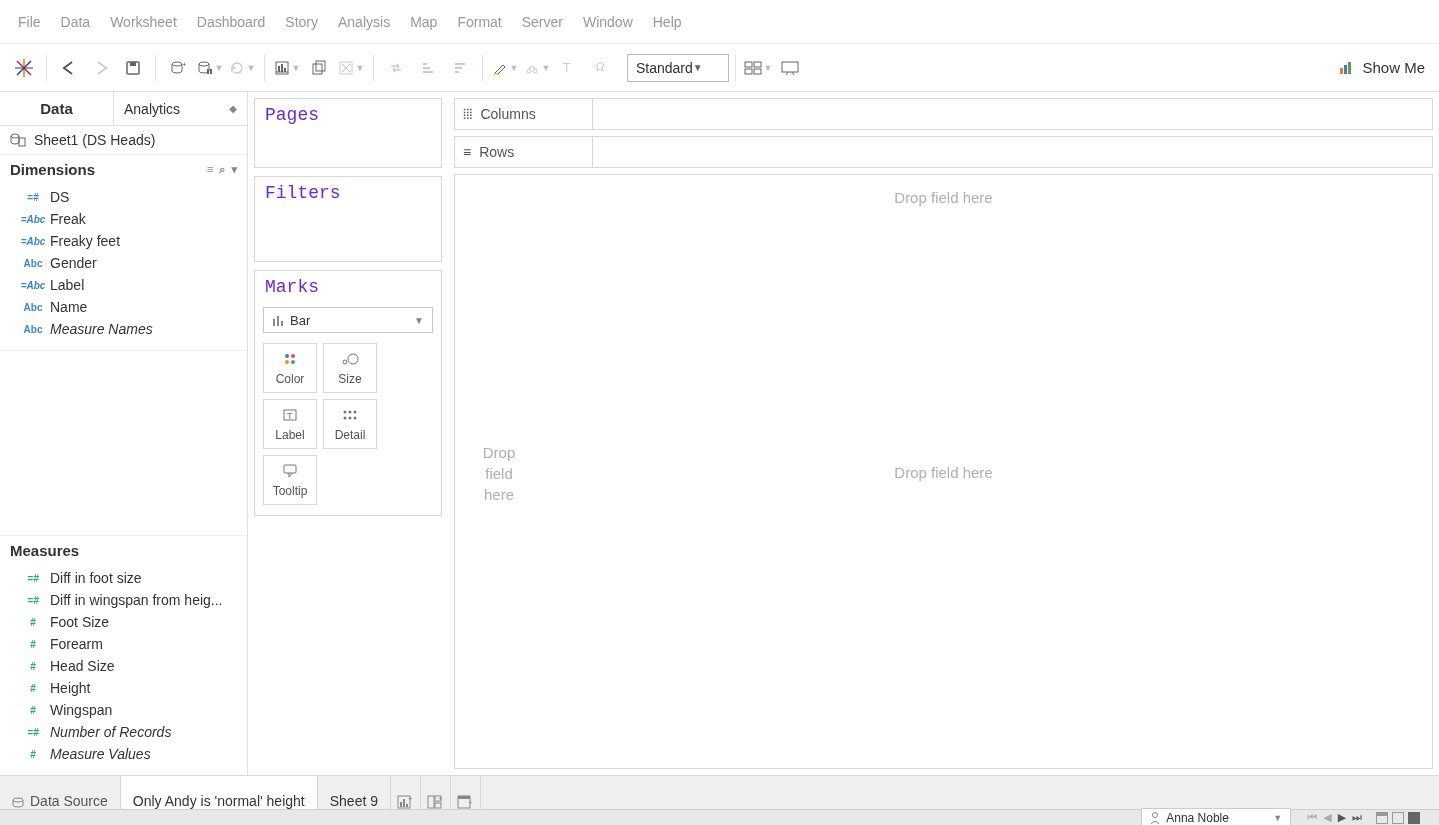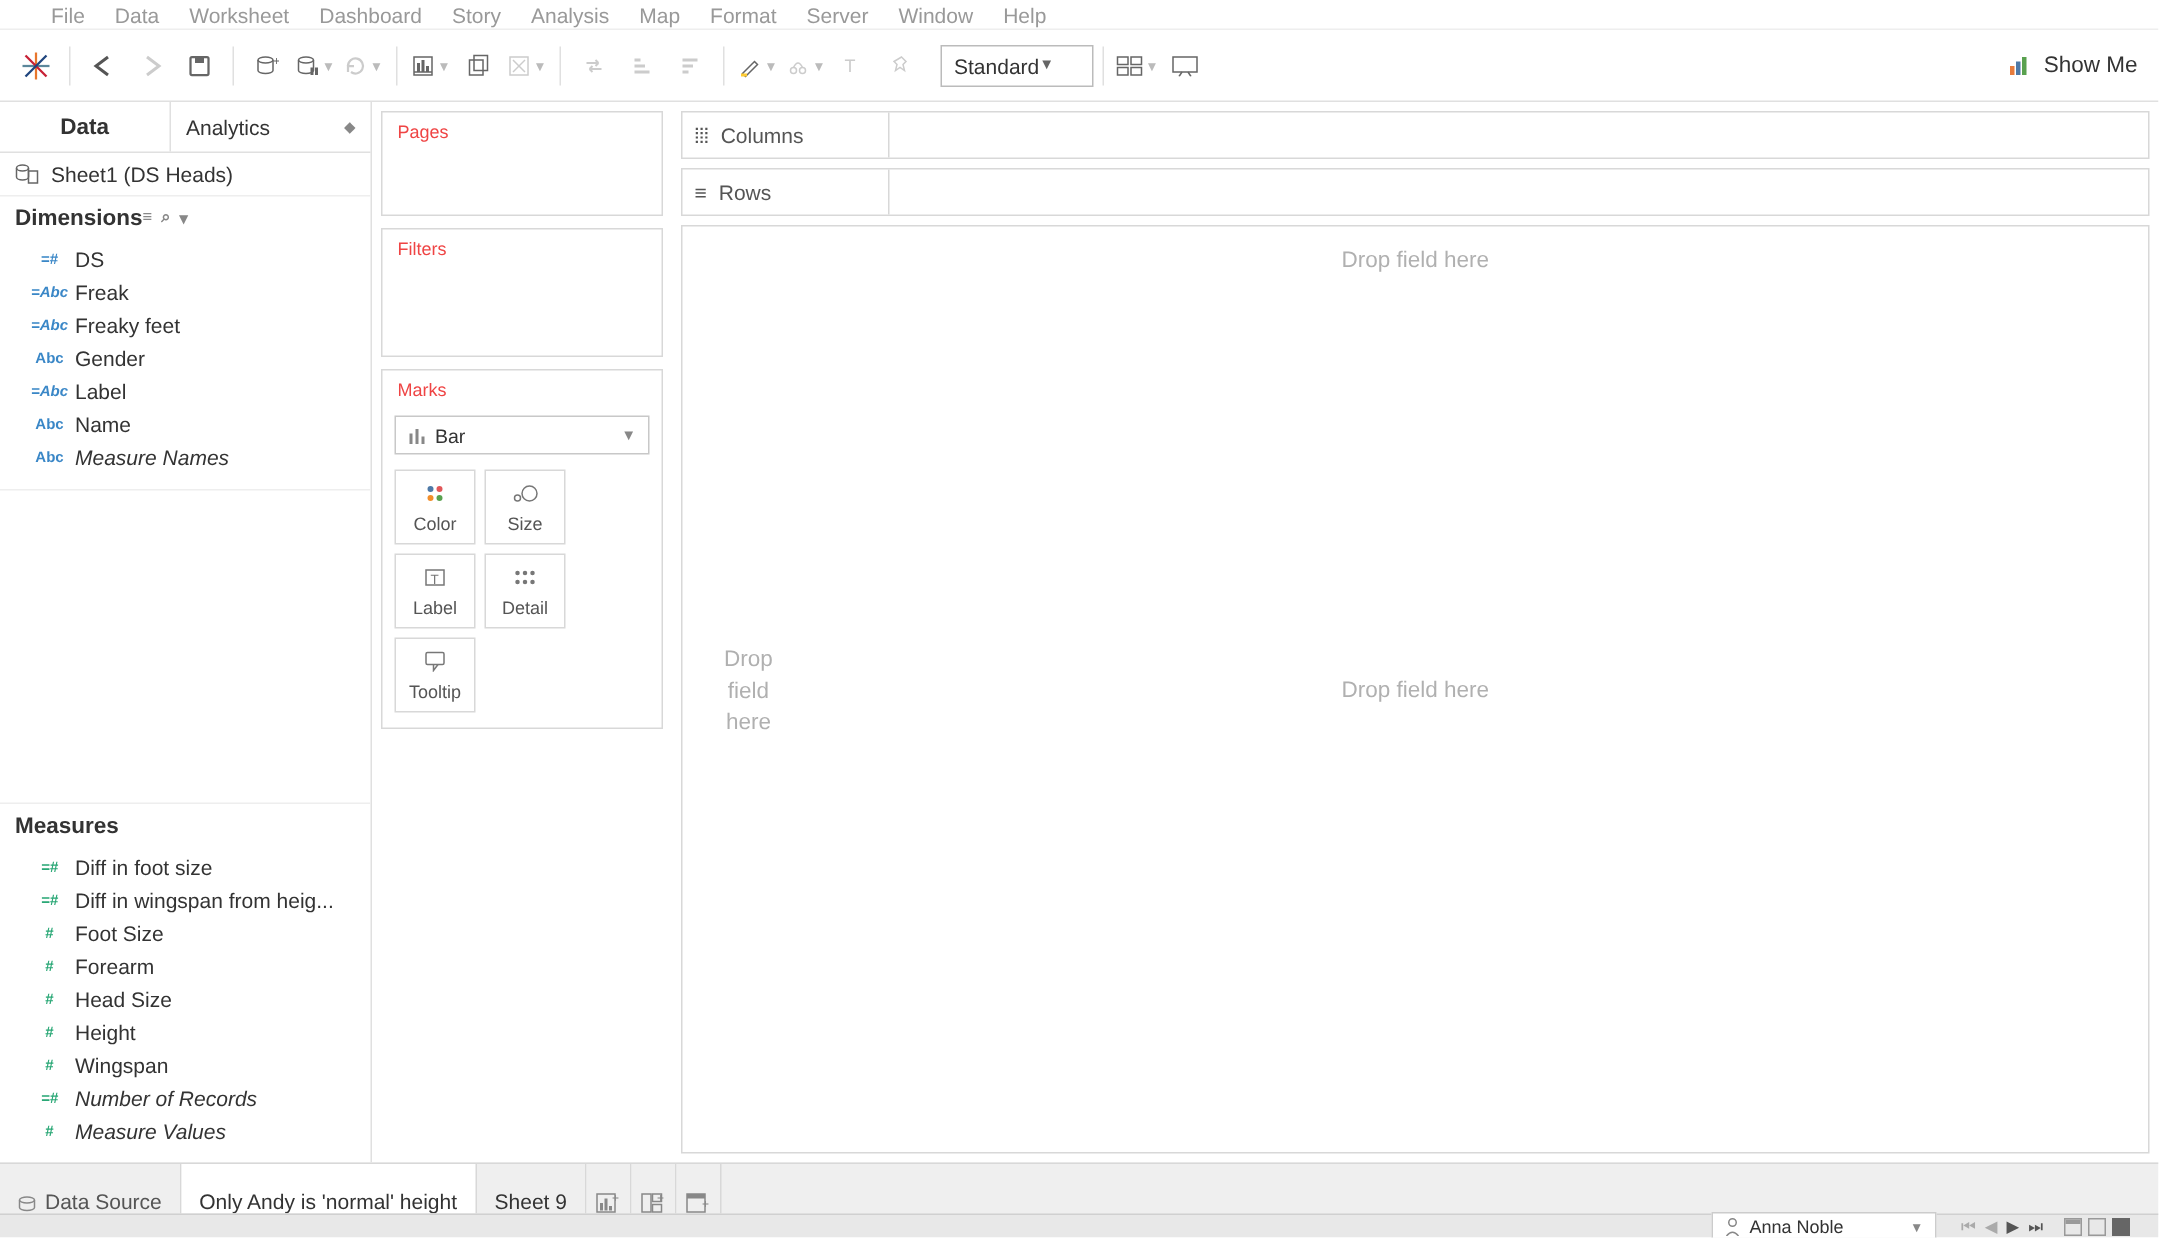--- a/index.html
+++ b/index.html
@@ -1,19 +1,19 @@
 <!DOCTYPE html>
 <html><head>
 <meta charset="utf-8">
 <style>
 * { box-sizing: border-box; margin: 0; padding: 0; font-family: -apple-system, "Segoe UI", Helvetica, Arial, sans-serif; }
 body { width: 1439px; height: 825px; background: #fff; color: #333; font-size: 13px; overflow: hidden; display: flex; flex-direction: column; }
 
 
-.menubar { height: 20px; display: flex; align-items: center; padding: 0 24px; gap: 0; color: #999; border-bottom: 1px solid #eee; }
+.menubar { height: 44px; display: flex; align-items: center; padding: 0 8px; gap: 0; color: #999; border-bottom: 1px solid #eee; }
 .menubar .menu-item { padding: 4px 10px; font-size: 14px; cursor: default; }
 
 
 .toolbar { height: 48px; display: flex; align-items: center; padding: 0 8px; border-bottom: 1px solid #e0e0e0; }
 .toolbar .tbtn { width: 32px; height: 32px; display: flex; align-items: center; justify-content: center; color: #666; }
 .toolbar .tbtn.dim { color: #ccc; }
 .toolbar .sep { width: 1px; height: 26px; background: #e0e0e0; margin: 0 6px; }
 .toolbar .drop { display: flex; align-items: center; }
 .toolbar .drop .caret { font-size: 9px; color: #bbb; margin-left: 2px; }
 .logo { width: 20px; height: 20px;}
@@ -26,37 +26,37 @@
 .main { flex: 1; display: flex; overflow: hidden; }
 
 
 .sidebar { width: 248px; border-right: 1px solid #e0e0e0; display: flex; flex-direction: column; background:#fff;}
 .side-tabs { display: flex; height: 34px; border-bottom: 1px solid #e0e0e0; }
 .side-tabs .tab { flex:1; display:flex; align-items:center; justify-content:center; font-size:15px;}
 .side-tabs .tab.active { font-weight:700; }
 .side-tabs .tab.inactive { border-left:1px solid #e0e0e0; color:#333; font-size:14px; justify-content:space-between; padding:0 10px;}
 .side-tabs .tab .caret { font-size:10px; color:#888;}
 .datasource-row { display:flex; align-items:center; gap:8px; padding: 6px 10px; color:#333; font-size:14px;}
-.section-header { display:flex; align-items:center; justify-content:flex-start; padding: 6px 10px; font-weight:700; font-size:15px; border-top:1px solid #eee;}
+.section-header { display:flex; align-items:center; justify-content:space-between; padding: 6px 10px; font-weight:700; font-size:15px; border-top:1px solid #eee;}
 .section-header .mini-icons { display:flex; gap:6px; color:#888; font-size:11px;}
 .field-list { padding: 2px 0 10px 0;}
 .field-row { display:flex; align-items:center; gap:8px; padding: 3px 10px 3px 24px; font-size:14px; white-space:nowrap; overflow:hidden; text-overflow:ellipsis; color:#333;}
 .field-row .ficon { width:18px; display:inline-flex; justify-content:center; font-size:10px; font-weight:600;}
 .abc { color:#3a87c7; font-size:9px;}
 .abce { color:#3a87c7; font-size:9px; font-style:italic;}
 .numc { color:#3a87c7; font-size:11px;}
 .numg { color:#2aa876; font-size:11px;}
 .numge { color:#2aa876; font-size:11px; font-style:italic;}
 .italic { font-style: italic; }
 .measures-gap { flex:1; min-height:14px; border-top:1px solid #eee;}
 
 
 .shelves { width: 200px; padding: 6px; display: flex; flex-direction: column; gap: 8px;}
 .card { border: 1px solid #d8d8d8; background:#fff; }
-.card .card-title { padding: 6px 10px; font-size: 12px; color:#ef4444;}
+.card .card-title { padding: 6px 10px; font-size: 18px; color:#6d28d9;font-family:Liberation Mono, monospace;}
 .card.pages { height: 70px; }
 .card.filters { height: 86px; }
 .card.marks { }
 .mark-select { margin: 4px 8px; border:1px solid #c8c8c8; height:26px; display:flex; align-items:center; padding:0 8px; justify-content:space-between; font-size:13px;}
 .mark-select .caret { font-size:10px;color:#888;}
 .mark-grid { display:flex; flex-wrap:wrap; gap:6px; padding:6px 8px 10px 8px;}
 .mark-cell { width:54px; height:50px; border:1px solid #d8d8d8; display:flex; flex-direction:column; align-items:center; justify-content:center; gap:4px; font-size:12px; color:#555;}
 .mark-cell .mi { height:18px; display:flex; align-items:center; justify-content:center;}
 
 

